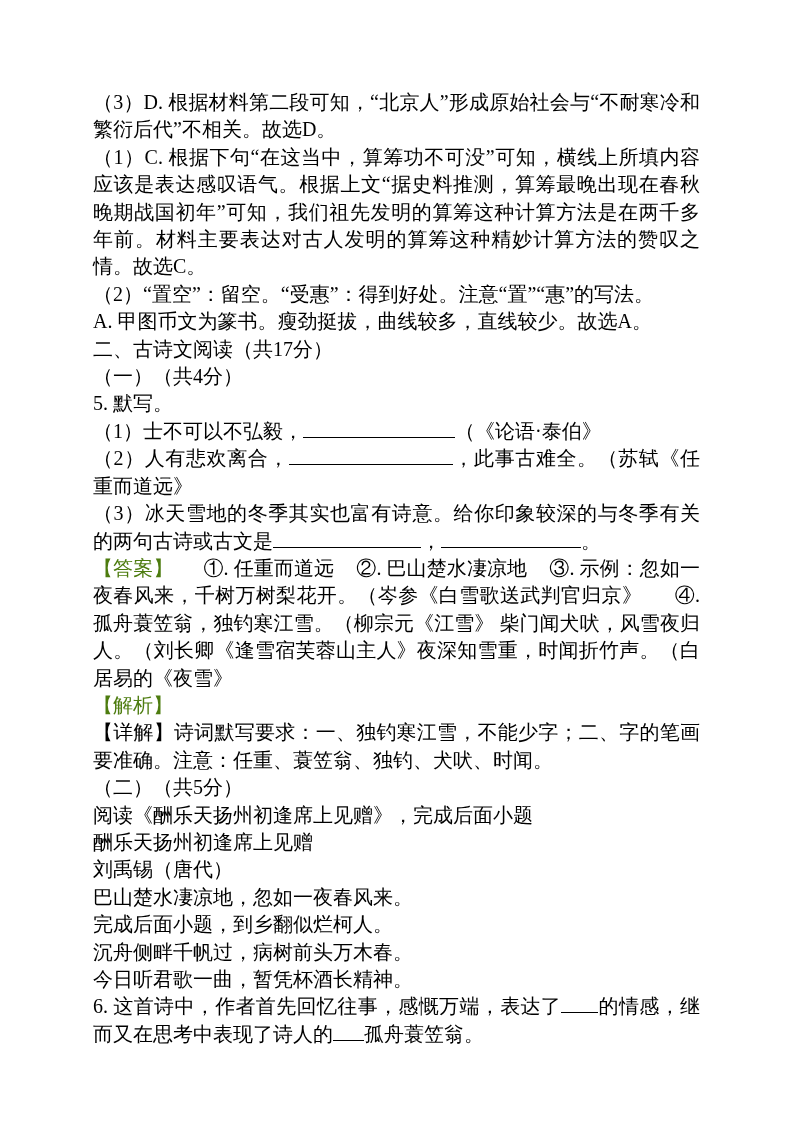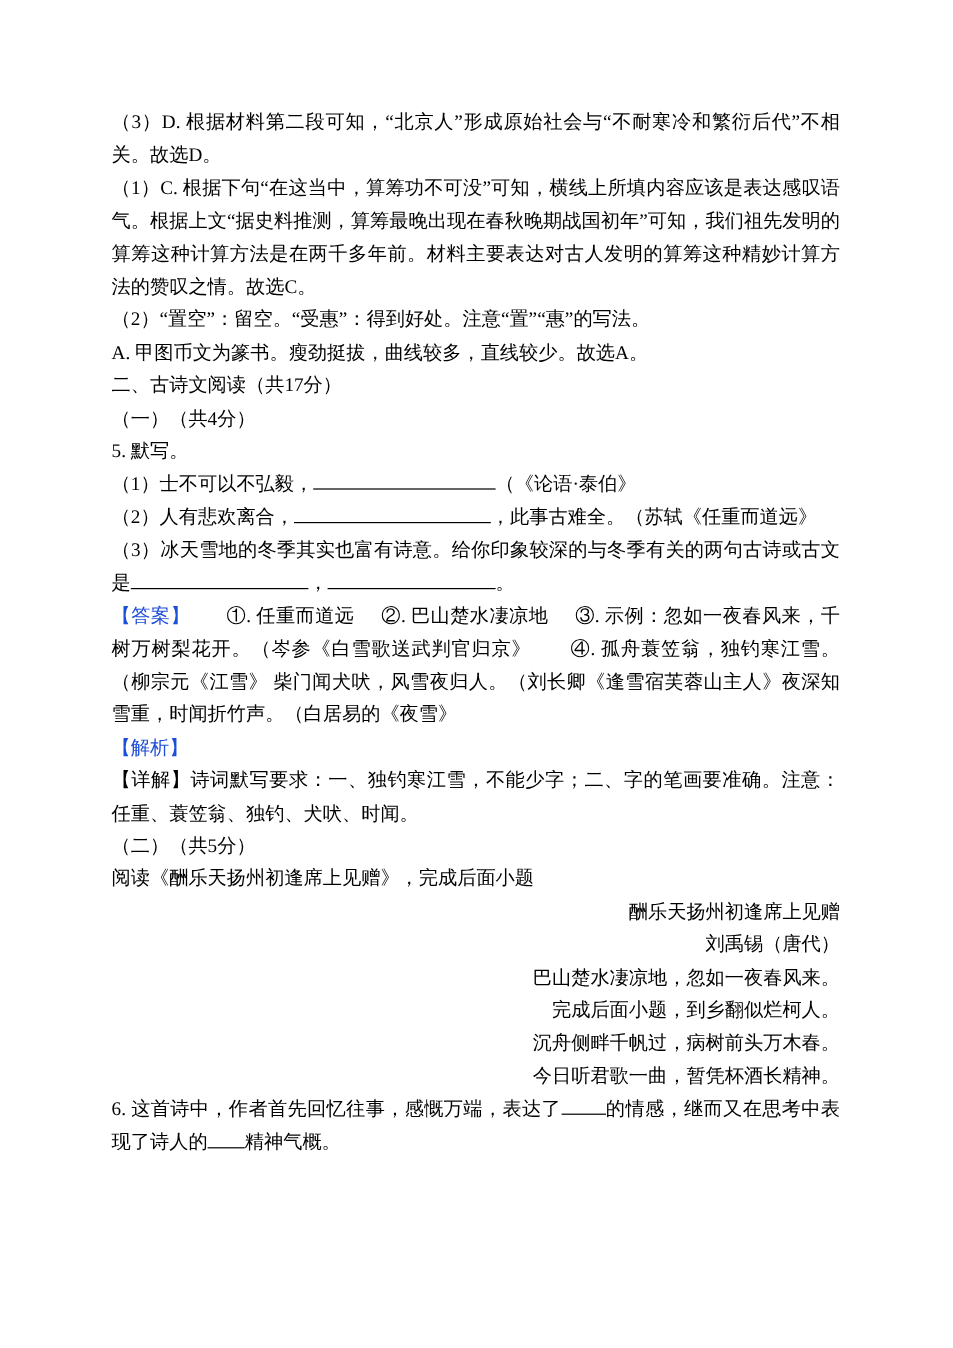--- a/index.html
+++ b/index.html
@@ -14,33 +14,33 @@
     background: #ffffff;
     overflow: hidden;
     font-family: "Liberation Serif", "DejaVu Serif", serif;
     color: #000000;
   }
   .content {
     position: absolute;
     left: 93px;
     top: 89px;
     width: 607px;
-    font-size: 16px;
+    font-size: 20px;
     line-height: 27.4px;
     text-align: justify;
   }
   .content p {
     margin: 0;
     padding: 0;
   }
   .center {
-    text-align: right;
+    text-align: left;
   }
   .blue {
-    color: #1d4ed8;
+    color: #4d7c0f;
   }
   .blank {
     display: inline-block;
     border-bottom: 1px solid #000000;
     height: 15px;
     vertical-align: baseline;
   }
   .b152 { width: 152px; }
   .b164 { width: 164px; }
   .b148 { width: 148px; }
@@ -95,16 +95,16 @@
 
     <p class="center">酬乐天扬州初逢席上见赠</p>
 
     <p class="center">刘禹锡（唐代）</p>
 
     <p class="center">巴山楚水凄凉地，忽如一夜春风来。</p>
     <p class="center">完成后面小题，到乡翻似烂柯人。</p>
     <p class="center">沉舟侧畔千帆过，病树前头万木春。</p>
     <p class="center">今日听君歌一曲，暂凭杯酒长精神。</p>
 
-    <p><span>6. 这首诗中，作者首先回忆往事，感慨万端，表达了</span><span class="blank b37"></span><span>的情感，继而又在思考中表现了诗人的</span><span class="blank b31"></span><span>精神气概。</span></p>
+    <p><span>6. 这首诗中，作者首先回忆往事，感慨万端，表达了</span><span class="blank b37"></span><span>的情感，继而又在思考中表现了诗人的</span><span class="blank b31"></span><span>孤舟蓑笠翁。</span></p>
 
   </div>
 </div>
 
 </body></html>

